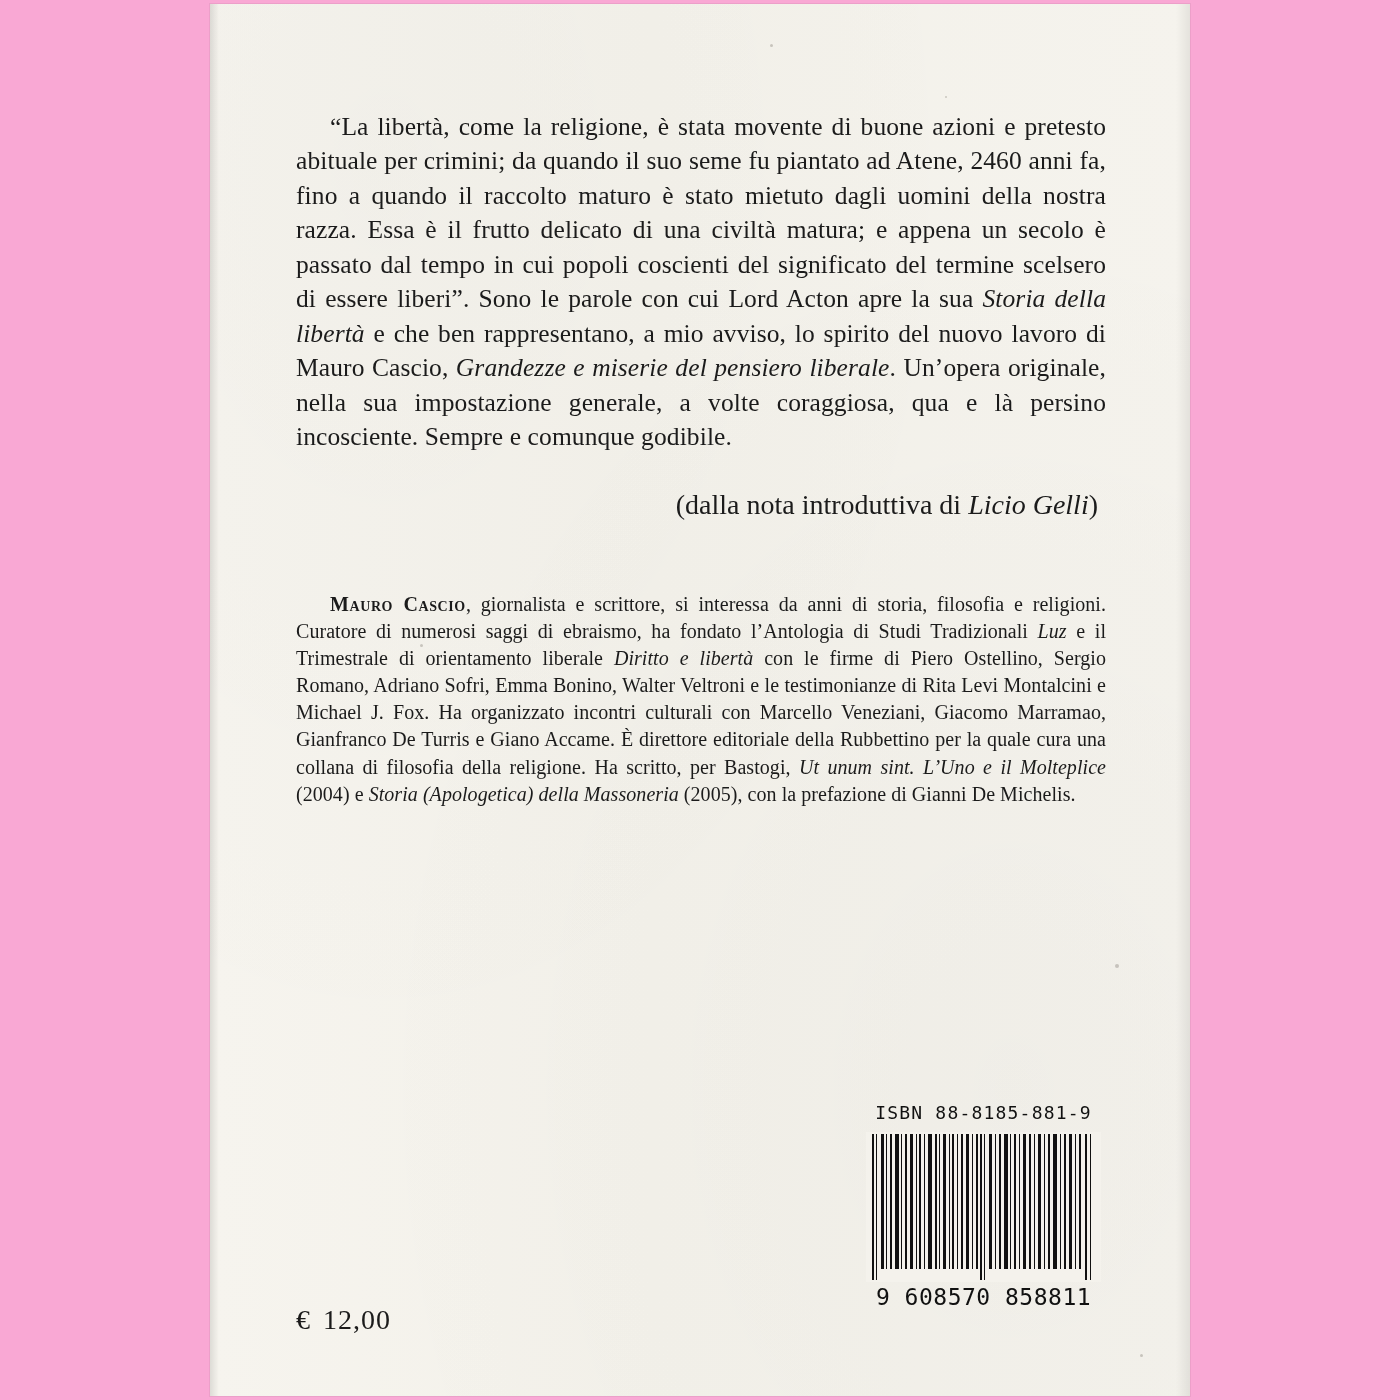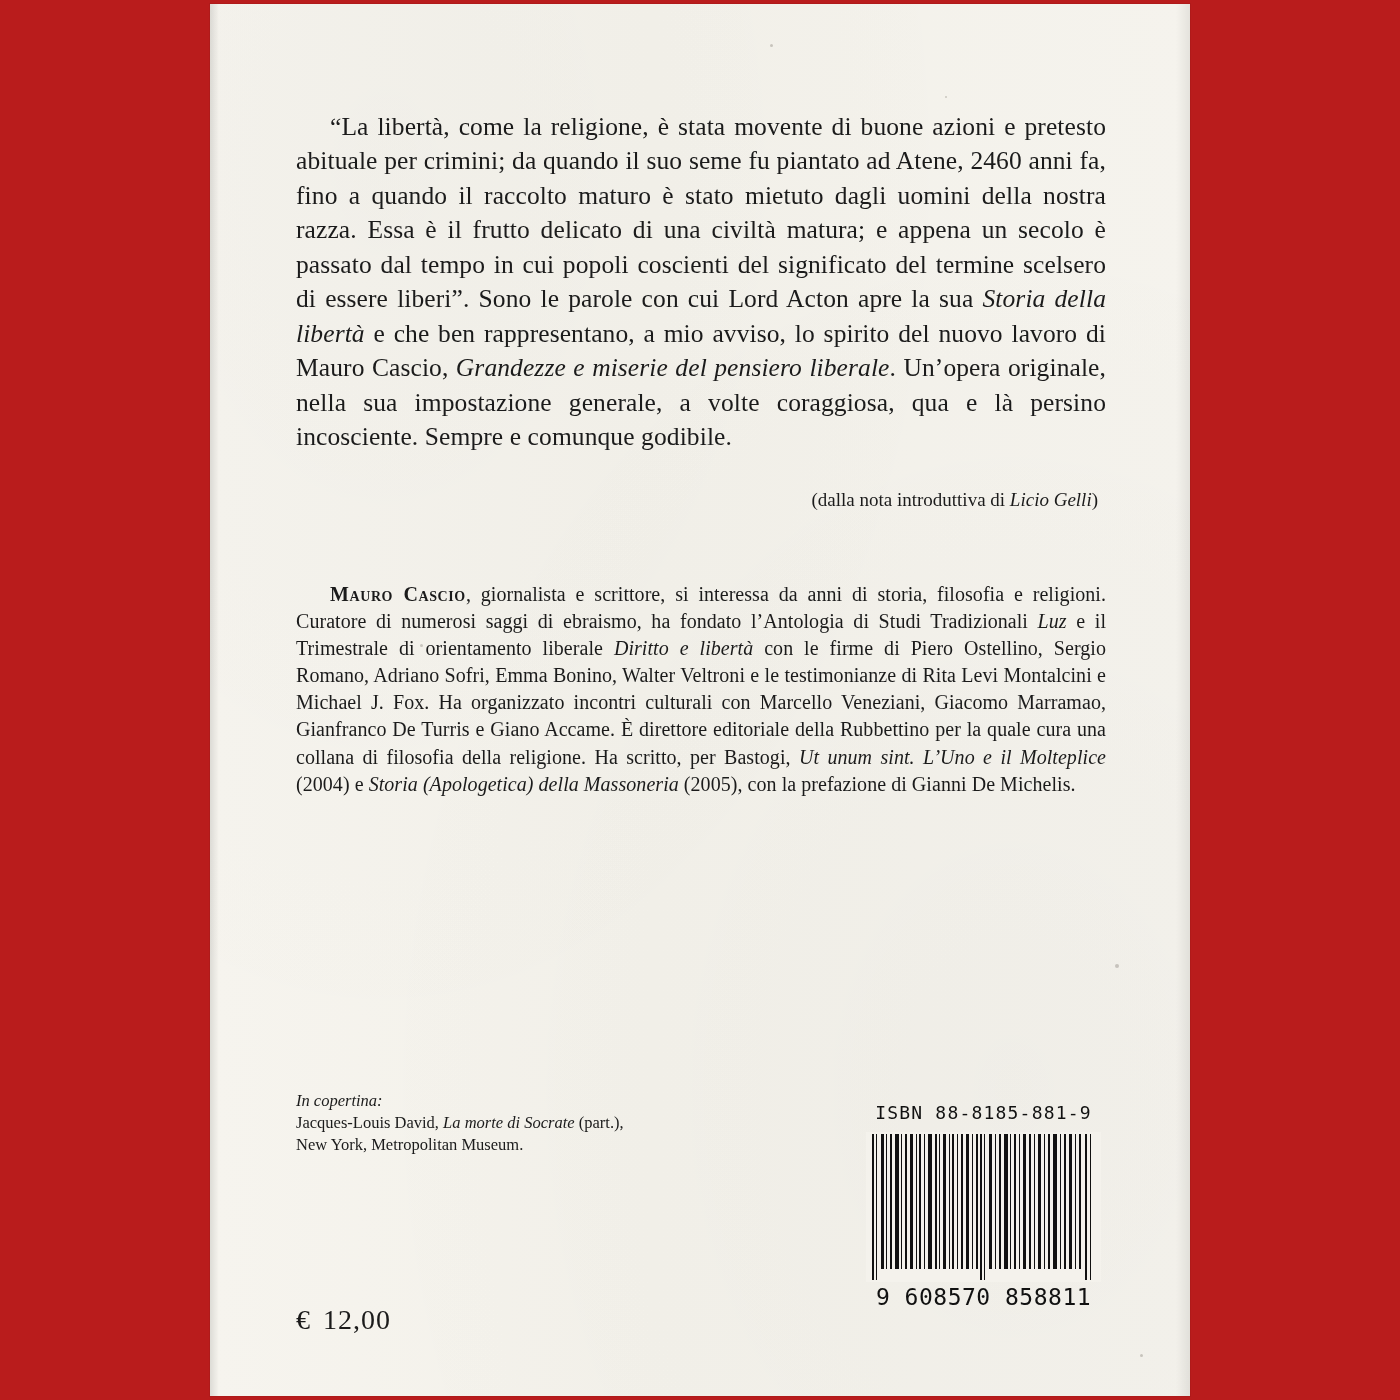--- a/index.html
+++ b/index.html
@@ -11,21 +11,21 @@
     height: 1400px;
     background: #8d8d8d;
     font-family: "Liberation Serif", serif;
     overflow: hidden;
   }
   .page-wrap {
     position: absolute;
     left: 0; top: 0;
     width: 1400px;
     height: 1400px;
-    background: #b91c1c;
+    background: #f9a8d4;
   }
   .book-back {
     position: absolute;
     left: 210px;
     top: 4px;
     width: 980px;
     height: 1392px;
     background: #f4f2ec;
     box-shadow: 0 0 0 1px rgba(0,0,0,0.05);
   }
@@ -47,21 +47,21 @@
   .quote-block {
     font-size: 25.5px;
     line-height: 1.355;
     color: #1b1b1b;
     text-align: justify;
     text-indent: 34px;
     letter-spacing: 0.1px;
   }
   .credit-line {
     margin-top: 34px;
-    font-size: 19px;
+    font-size: 28px;
     color: #1b1b1b;
     text-align: right;
     padding-right: 8px;
   }
   .bio-block {
     margin-top: 70px;
     font-size: 20px;
     line-height: 1.355;
     color: #1b1b1b;
     text-align: justify;
@@ -167,25 +167,20 @@
       <p class="quote-block"><span>“La libertà, come la religione, è stata movente di buone azioni e pretesto abituale per crimini; da quando il suo seme fu piantato ad Atene, 2460 anni fa, fino a quando il raccolto maturo è stato mietuto dagli uomini della nostra razza. Essa è il frutto delicato di una civiltà matura; e appena un secolo è passato dal tempo in cui popoli coscienti del significato del termine scelsero di essere liberi”. Sono le parole con cui Lord Acton apre la sua </span><i>Storia della libertà</i><span> e che ben rappresentano, a mio avviso, lo spirito del nuovo lavoro di Mauro Cascio, </span><i>Grandezze e miserie del pensiero liberale</i><span>. Un’opera originale, nella sua impostazione generale, a volte coraggiosa, qua e là persino incosciente. Sempre e comunque godibile.</span></p>
 
       <p class="credit-line"><span>(dalla nota introduttiva di </span><i>Licio Gelli</i><span>)</span></p>
 
       <p class="bio-block"><span class="smallcaps">Mauro Cascio</span><span>, giornalista e scrittore, si interessa da anni di storia, filosofia e religioni. Curatore di numerosi saggi di ebraismo, ha fondato l’Antologia di Studi Tradizionali </span><i>Luz</i><span> e il Trimestrale di orientamento liberale </span><i>Diritto e libertà</i><span> con le firme di Piero Ostellino, Sergio Romano, Adriano Sofri, Emma Bonino, Walter Veltroni e le testimonianze di Rita Levi Montalcini e Michael J. Fox. Ha organizzato incontri culturali con Marcello Veneziani, Giacomo Marramao, Gianfranco De Turris e Giano Accame. È direttore editoriale della Rubbettino per la quale cura una collana di filosofia della religione. Ha scritto, per Bastogi, </span><i>Ut unum sint. L’Uno e il Molteplice</i><span> (2004) e </span><i>Storia (Apologetica) della Massoneria</i><span> (2005), con la prefazione di Gianni De Michelis.</span></p>
 
     </div>
 
     <div class="footer">
 
-      <div class="cover-credit">
-        <div><i>In copertina:</i></div>
-        <div><span>Jacques-Louis David, </span><i>La morte di Socrate</i><span> (part.),</span></div>
-        <div><span>New York, Metropolitan Museum.</span></div>
-      </div>
 
       <div class="price">
         <span class="euro">€</span><span>12,00</span>
       </div>
 
       <div class="isbn-area">
         <div class="isbn-text">ISBN 88-8185-881-9</div>
         <svg class="barcode" viewBox="0 0 235 150" preserveAspectRatio="none">
           <rect x="0" y="0" width="235" height="150" fill="#f4f2ec"></rect>
           <g fill="#111">

